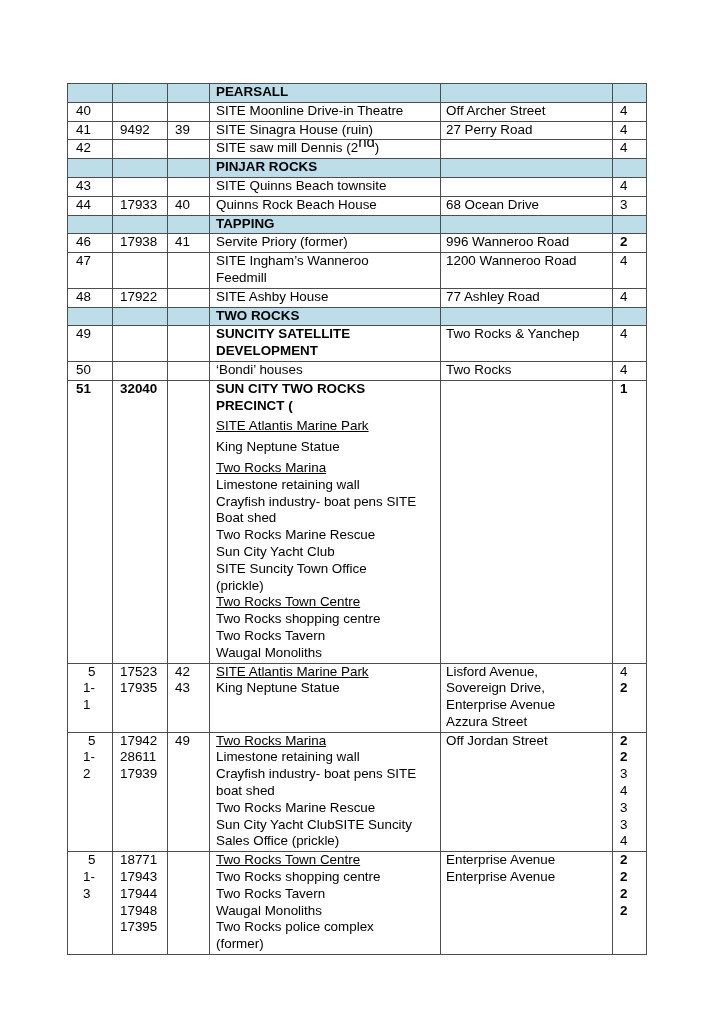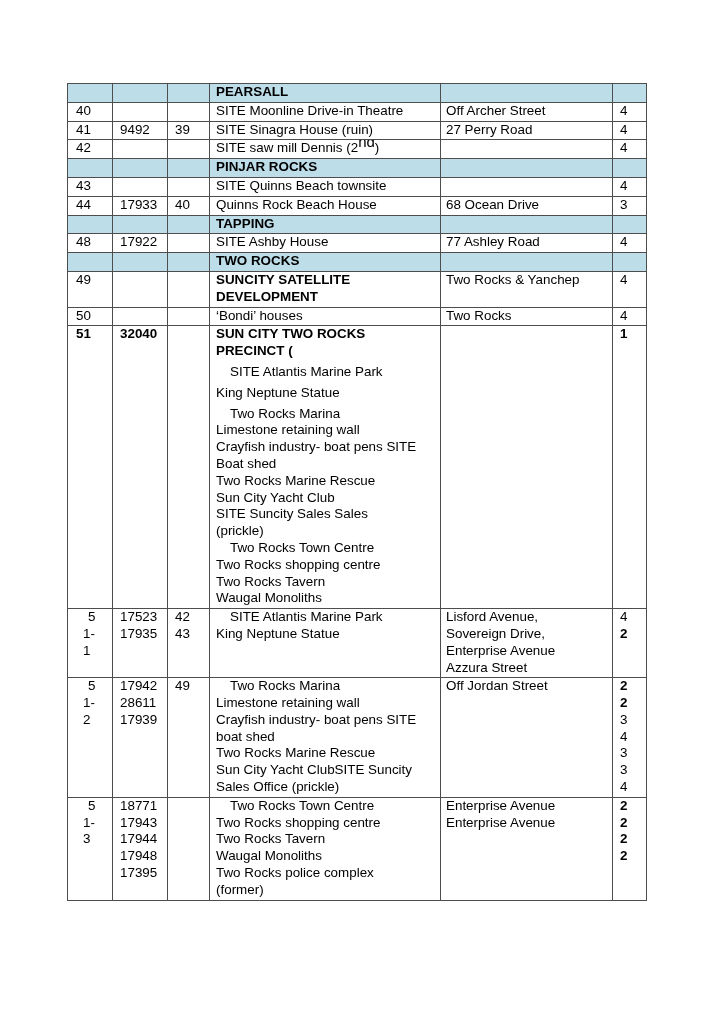--- a/index.html
+++ b/index.html
@@ -32,21 +32,21 @@
   }
   tr.section-row td{background:var(--header-fill);}
   td.num-cell{padding-left:8px;}
   td.num-cell.sub{padding-left:15px;}
   td.num-cell.sub .line:first-child{text-indent:5px;}
   td.name-cell{padding-left:6px;}
   td.address-cell{padding-left:5px;}
   td.category-cell{padding-left:7px;}
   .line{white-space:nowrap;}
   .b{font-weight:bold;}
-  .u{margin-left:14px;}
+  .u{text-decoration:underline;}
   .gap{margin-top:4px;}
   sup{font-size:15px;line-height:0;}
 </style>
 </head>
 <body>
 
 <div class="page">
   <table class="sites-table">
     <colgroup id="table-cols">
         <col style="width: 45px;">
@@ -166,20 +166,57 @@
           <td class="id-cell"></td>
           <td class="ref-cell"></td>
           <td class="name-cell">
             <div class="line b">TAPPING</div>
           </td>
           <td class="address-cell"></td>
           <td class="category-cell"></td>
         </tr>
         <tr>
           <td class="num-cell">
+            <div class="line">46</div>
+          </td>
+          <td class="id-cell">
+            <div class="line">17938</div>
+          </td>
+          <td class="ref-cell">
+            <div class="line">41</div>
+          </td>
+          <td class="name-cell">
+            <div class="line">Servite Priory (former)</div>
+          </td>
+          <td class="address-cell">
+            <div class="line">996 Wanneroo Road</div>
+          </td>
+          <td class="category-cell">
+            <div class="line b">2</div>
+          </td>
+        </tr>
+        <tr>
+          <td class="num-cell">
+            <div class="line">47</div>
+          </td>
+          <td class="id-cell"></td>
+          <td class="ref-cell"></td>
+          <td class="name-cell">
+            <div class="line">SITE Ingham’s Wanneroo</div>
+            <div class="line">Feedmill</div>
+          </td>
+          <td class="address-cell">
+            <div class="line">1200 Wanneroo Road</div>
+          </td>
+          <td class="category-cell">
+            <div class="line">4</div>
+          </td>
+        </tr>
+        <tr>
+          <td class="num-cell">
             <div class="line">48</div>
           </td>
           <td class="id-cell">
             <div class="line">17922</div>
           </td>
           <td class="ref-cell"></td>
           <td class="name-cell">
             <div class="line">SITE Ashby House</div>
           </td>
           <td class="address-cell">
@@ -244,21 +281,21 @@
             <div class="line b">SUN CITY TWO ROCKS</div>
             <div class="line b">PRECINCT (</div>
             <div class="line u gap">SITE Atlantis Marine Park</div>
             <div class="line gap">King Neptune Statue</div>
             <div class="line u gap">Two Rocks Marina</div>
             <div class="line">Limestone retaining wall</div>
             <div class="line">Crayfish industry- boat pens SITE</div>
             <div class="line">Boat shed</div>
             <div class="line">Two Rocks Marine Rescue</div>
             <div class="line">Sun City Yacht Club</div>
-            <div class="line">SITE Suncity Sales Sales</div>
+            <div class="line">SITE Suncity Town Office</div>
             <div class="line">(prickle)</div>
             <div class="line u">Two Rocks Town Centre</div>
             <div class="line">Two Rocks shopping centre</div>
             <div class="line">Two Rocks Tavern</div>
             <div class="line">Waugal Monoliths</div>
           </td>
           <td class="address-cell"></td>
           <td class="category-cell">
             <div class="line b">1</div>
           </td>

